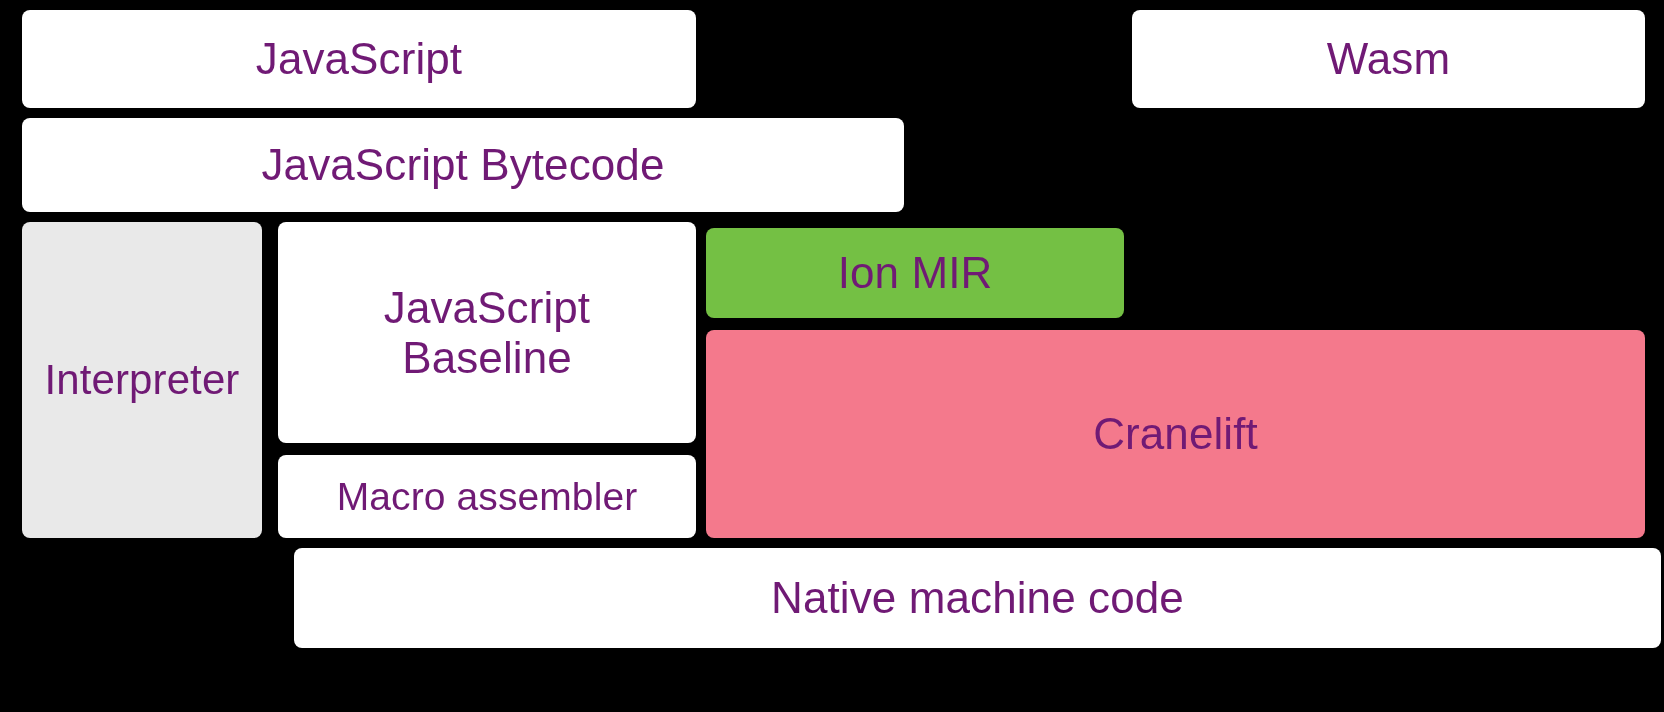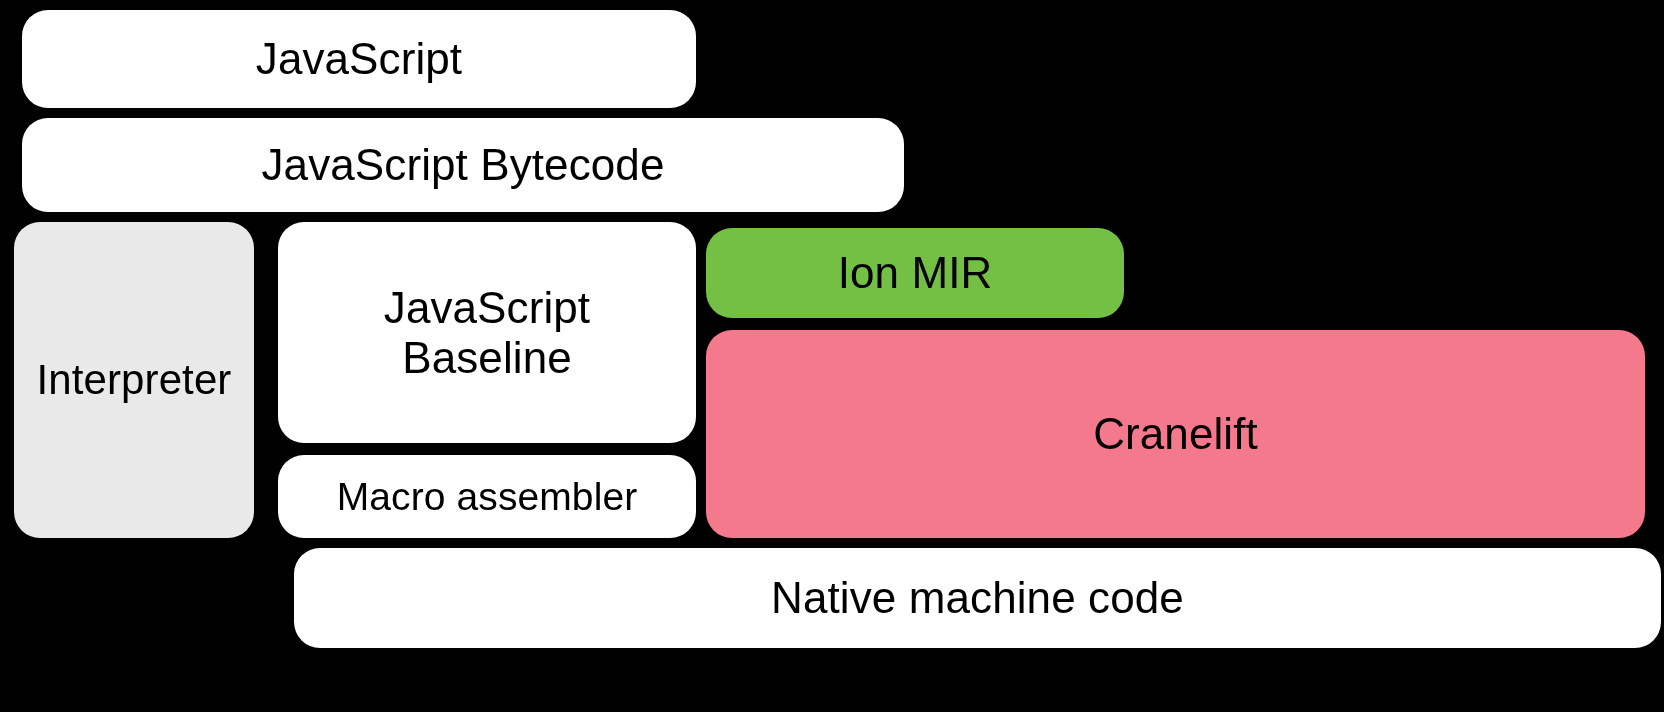--- a/index.html
+++ b/index.html
@@ -14,26 +14,26 @@
   #canvas {
     position: relative;
     width: 1664px;
     height: 712px;
     background: #000000;
     overflow: hidden;
   }
   .node {
     position: absolute;
     box-sizing: border-box;
-    border-radius: 26px;
+    border-radius: 8px;
     display: flex;
     align-items: center;
     justify-content: center;
     text-align: center;
-    color: #000000;
+    color: #701a75;
     font-size: 44px;
     line-height: 1.12;
     font-weight: 400;
     letter-spacing: 0.1px;
     padding: 20px 10px;
     white-space: pre-line;
     user-select: none;
   }
   .fill-white  { background: #ffffff; }
   .fill-gray   { background: #e9e9e9; }
@@ -43,37 +43,38 @@
   
   #n-javascript        { left: 22px;   top: 10px;  width: 674px; height: 98px; }
   #n-asmjs             { left: 705px;  top: 10px;  width: 415px; height: 98px; }
   #n-wasm              { left: 1132px; top: 10px;  width: 513px; height: 98px; }
 
   
   #n-js-bytecode       { left: 22px;   top: 118px; width: 882px; height: 94px; }
   #n-baldrmonkey       { left: 922px;  top: 118px; width: 410px; height: 94px; }
 
   
-  #n-interpreter       { left: 14px;   top: 222px; width: 240px; height: 316px; font-size: 42px; }
+  #n-interpreter       { left: 22px;   top: 222px; width: 240px; height: 316px; font-size: 42px; }
   #n-js-baseline       { left: 278px;  top: 222px; width: 418px; height: 221px; }
   #n-macro-assembler   { left: 278px;  top: 455px; width: 418px; height: 83px; font-size: 39px; }
   #n-ion-mir           { left: 706px;  top: 228px; width: 418px; height: 90px; }
   #n-cranelift         { left: 706px;  top: 330px; width: 939px; height: 208px; }
 
   
   #n-native-code       { left: 278px;  top: 548px; width: 1367px; height: 100px; margin-left: 16px; }
 </style>
 </head>
 <body>
 
 <div id="canvas">
 
   <div class="node fill-white" id="n-javascript">JavaScript</div>
 
 
+  <div class="node fill-white" id="n-wasm">Wasm</div>
 
   <div class="node fill-white" id="n-js-bytecode">JavaScript Bytecode</div>
 
 
   <div class="node fill-gray" id="n-interpreter">Interpreter</div>
 
   <div class="node fill-white" id="n-js-baseline">JavaScript
 Baseline</div>
 
   <div class="node fill-white" id="n-macro-assembler">Macro assembler</div>

